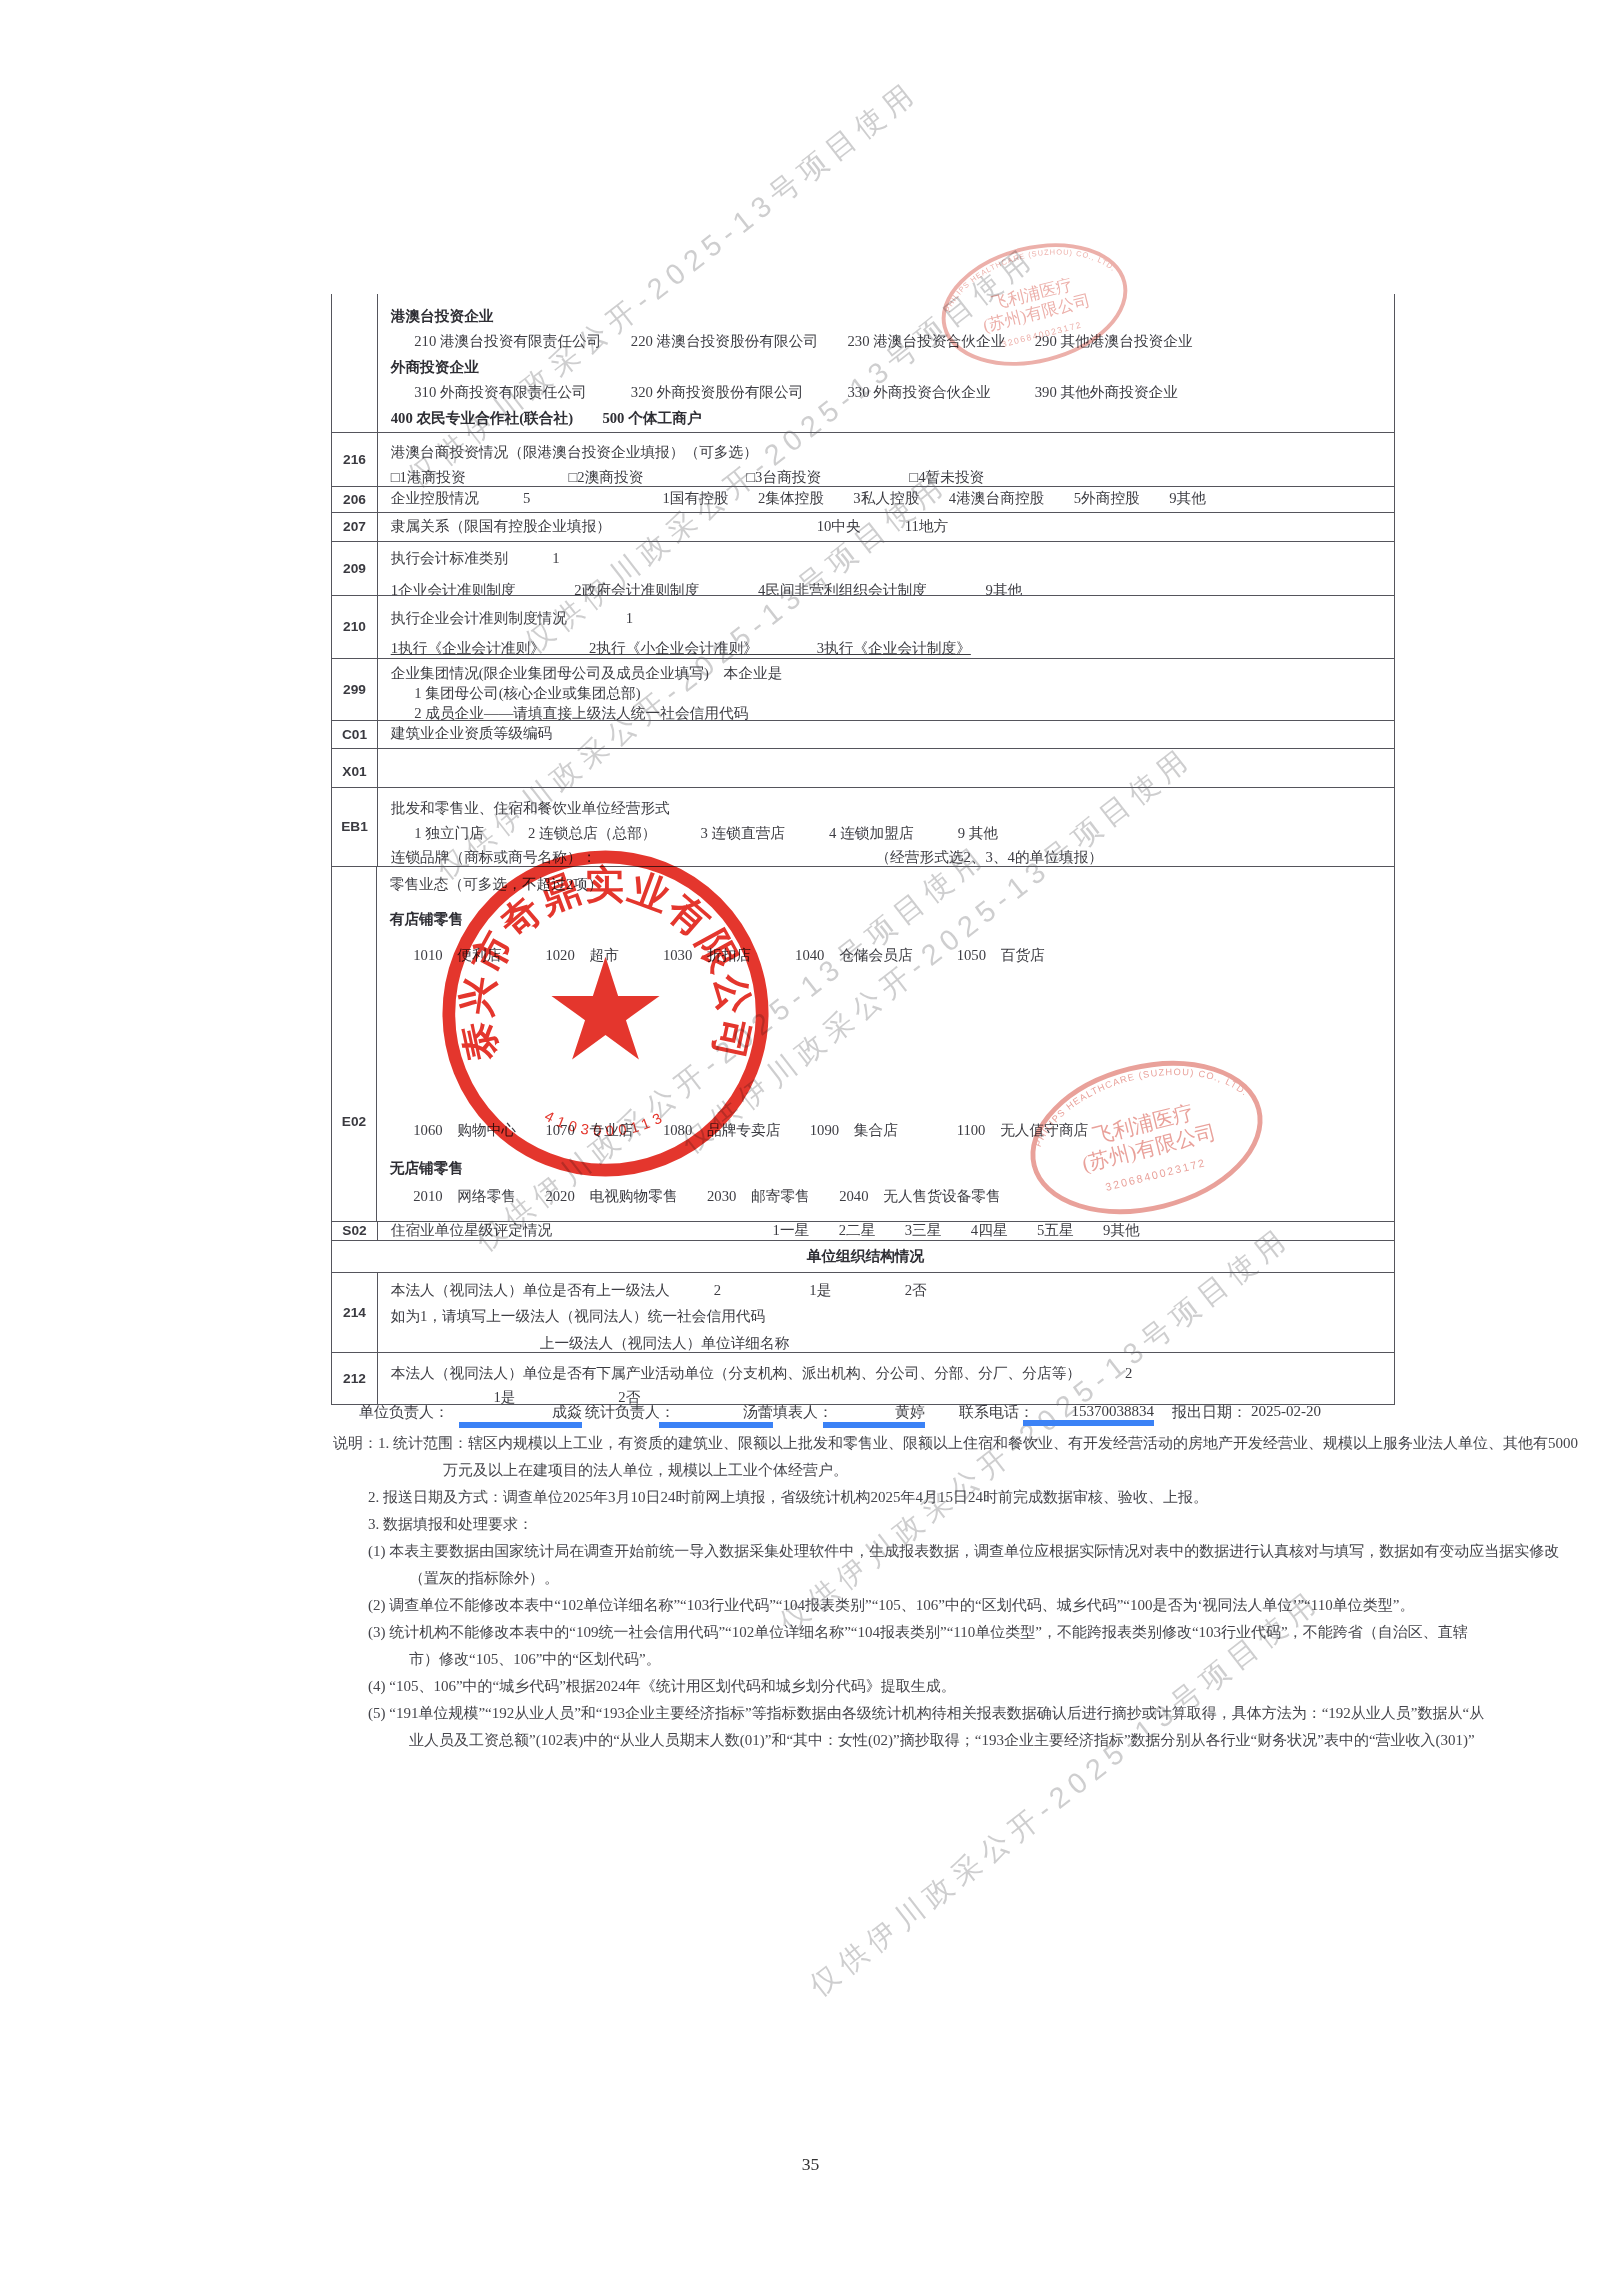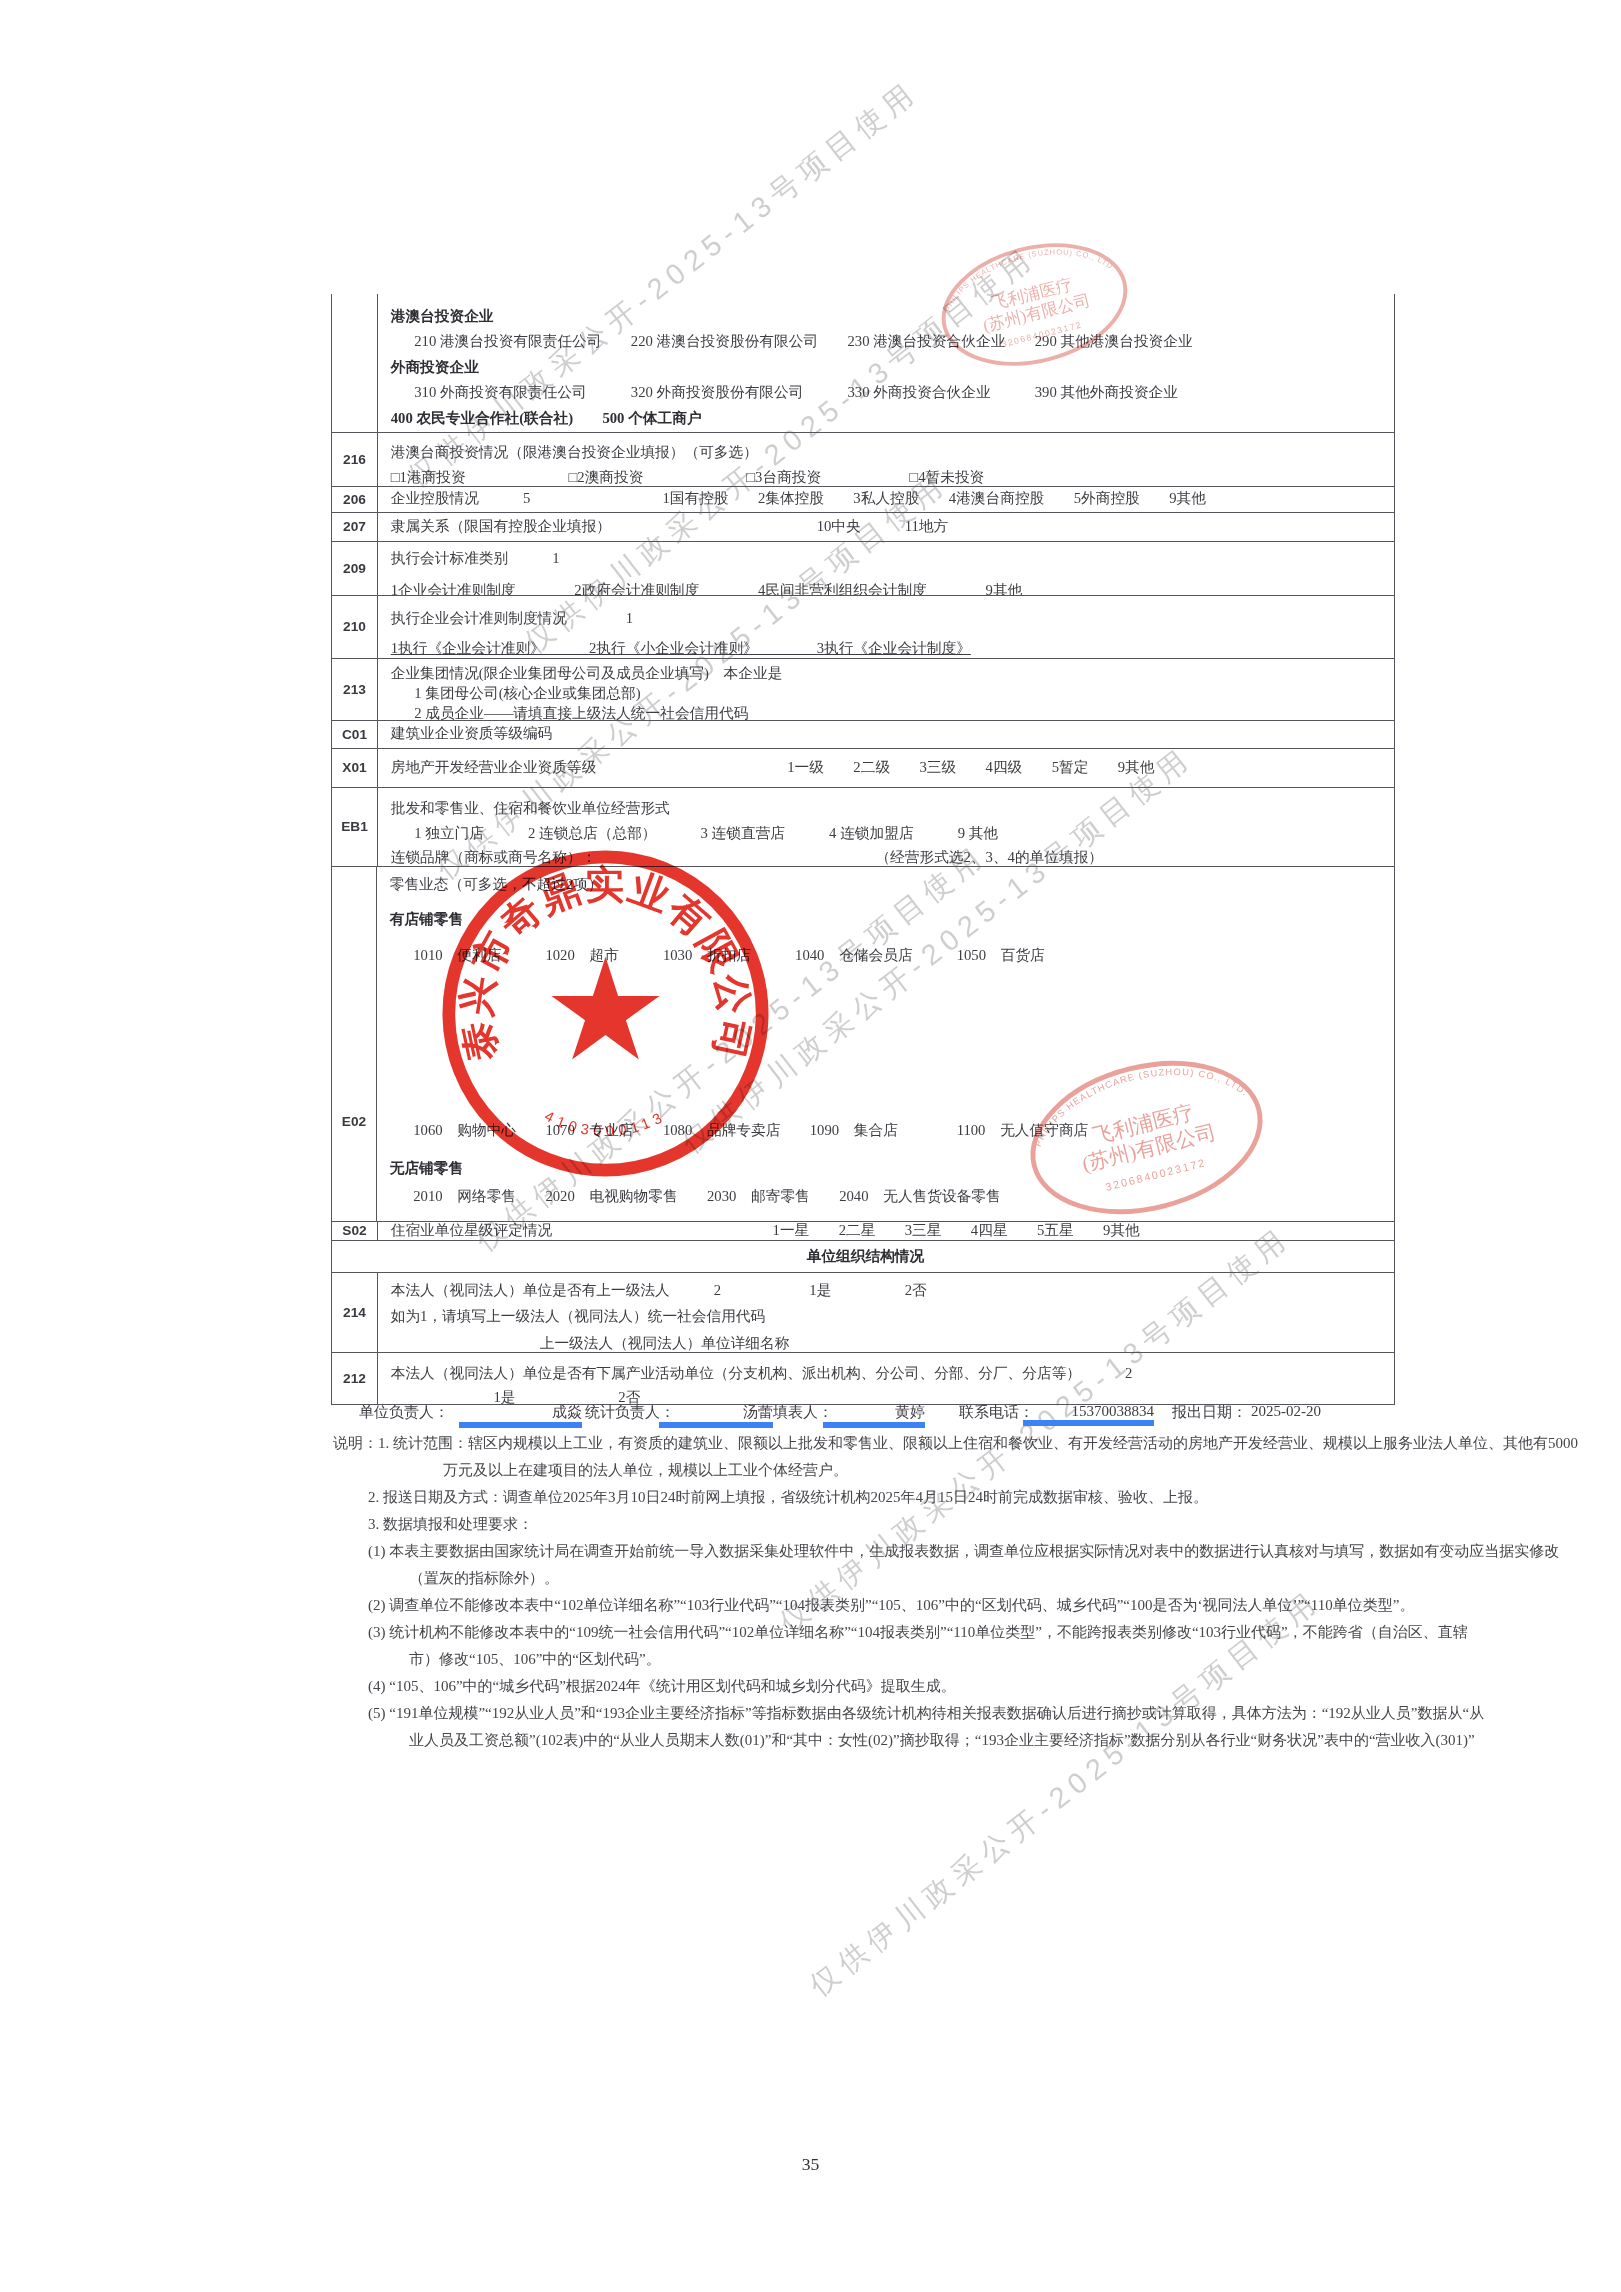--- a/index.html
+++ b/index.html
@@ -11,21 +11,21 @@
   .row{display:flex;border-bottom:1.5px solid #55555c;box-sizing:border-box;overflow:hidden;}
   .code{width:45px;flex:0 0 45px;border-right:1.5px solid #55555c;display:flex;align-items:center;justify-content:center;
         font-family:"Liberation Sans","DejaVu Sans",sans-serif;font-weight:bold;font-size:13.7px;color:#3a3a40;}
   .content{flex:1;padding:0 7.8px 0 12.7px;box-sizing:border-box;}
   .tl{line-height:19.6px;white-space:pre;}
   .b{font-weight:bold;color:#2e2e34;}
   .ind{padding-left:23.5px;}
   
   .r-cont{height:139px;} .r-cont .content{padding-top:11.8px;} .r-cont .tl{line-height:21.6px;margin-top:3.9px;} .r-cont .tl:first-child{margin-top:0;}
   .r-216{height:54px;}  .r-216 .content{padding-top:9.8px;} .r-216 .tl + .tl{margin-top:5.9px;}
-  .r-206{height:25.5px;}  .r-207{height:29px;} .r-c01{height:28px;} .r-x01{height:39px;} .r-s02{height:19.6px;}
+  .r-206{height:25.5px;}  .r-207{height:29px;} .r-c01{height:28px;} .r-x01{height:39px;flex-direction:column;} .r-s02{height:19.6px;}
   .vc .content{display:flex;align-items:center;}
   .r-209{height:54px;}  .r-209 .content{padding-top:7.8px;}  .r-209 .tl + .tl{margin-top:11.8px;}
   .r-210{height:63px;}  .r-210 .content{padding-top:13.7px;} .r-210 .tl + .tl{margin-top:9.8px;text-decoration:underline;}
   .r-213{height:62px;}  .r-213 .content{padding-top:5.9px;}  .r-213 .tl{line-height:18.6px;} .r-213 .tl + .tl{margin-top:1px;}
   .r-eb1{height:79px;}  .r-eb1 .content{padding-top:11.8px;} .r-eb1 .tl + .tl{margin-top:4.9px;}
   .r-e02{height:355px;} .r-e02 .content{padding-top:7.8px;}  .r-e02 .tl{line-height:20.6px;}
   .r-e02 .tl:nth-child(2){margin-top:13.7px;} .r-e02 .tl:nth-child(3){margin-top:15.7px;}
   .r-e02 .tl:nth-child(4){margin-top:155px;} .r-e02 .tl:nth-child(5){margin-top:17px;}
   .r-e02 .tl:nth-child(6){margin-top:7.8px;}  .r-e02 .tl:nth-child(7){margin-top:5.9px;}
   .r-e02 .code{align-items:flex-start;padding-top:247px;box-sizing:border-box;}
@@ -112,21 +112,21 @@
 
     <div class="row r-210">
       <div class="code">210</div>
       <div class="content">
         <div class="tl">执行企业会计准则制度情况　　　　1</div>
         <div class="tl">1执行《企业会计准则》　　　2执行《小企业会计准则》　　　　3执行《企业会计制度》</div>
       </div>
     </div>
 
     <div class="row r-213">
-      <div class="code">213</div>
+      <div class="code">299</div>
       <div class="content">
         <div class="tl">企业集团情况(限企业集团母公司及成员企业填写)　本企业是</div>
         <div class="tl ind">1 集团母公司(核心企业或集团总部)</div>
         <div class="tl ind">2 成员企业——请填直接上级法人统一社会信用代码</div>
       </div>
     </div>
 
     <div class="row r-c01 vc">
       <div class="code">C01</div>
       <div class="content">

